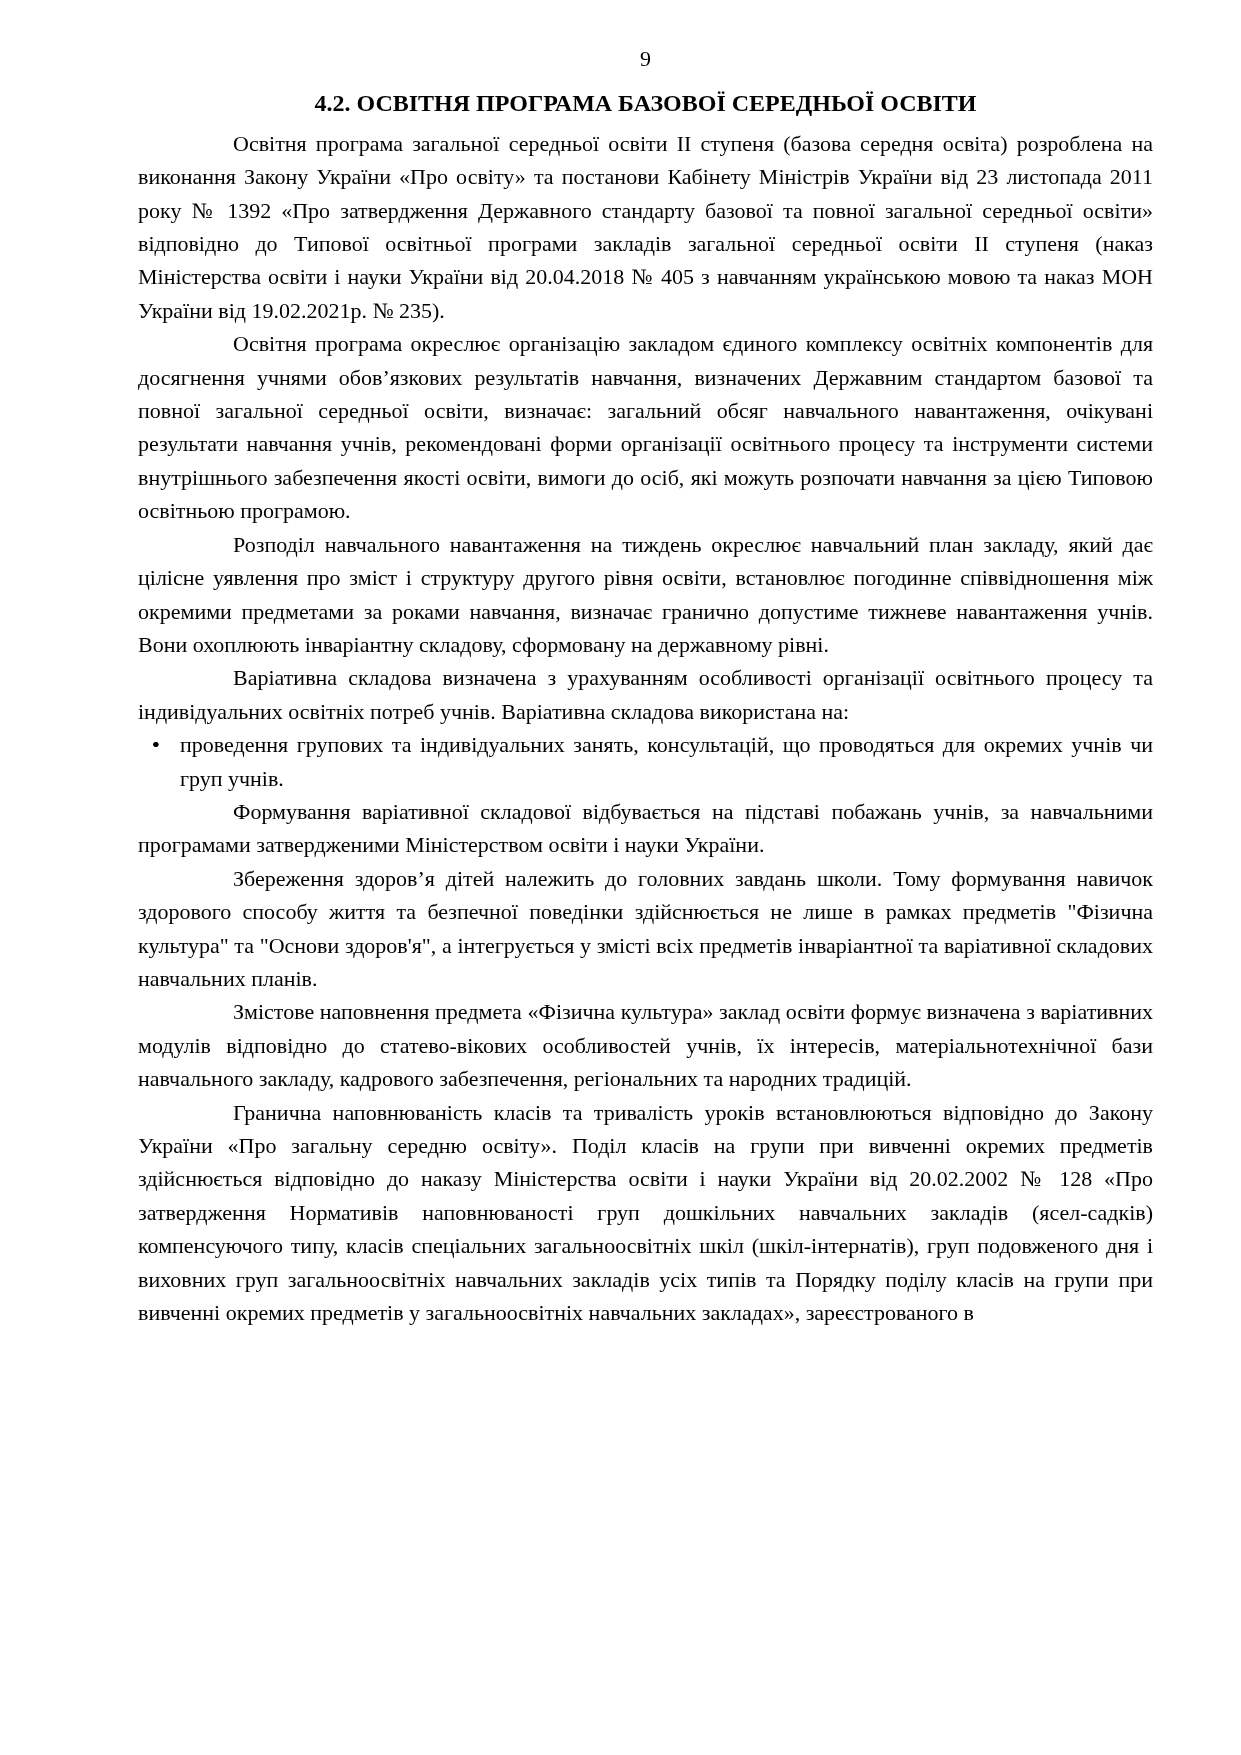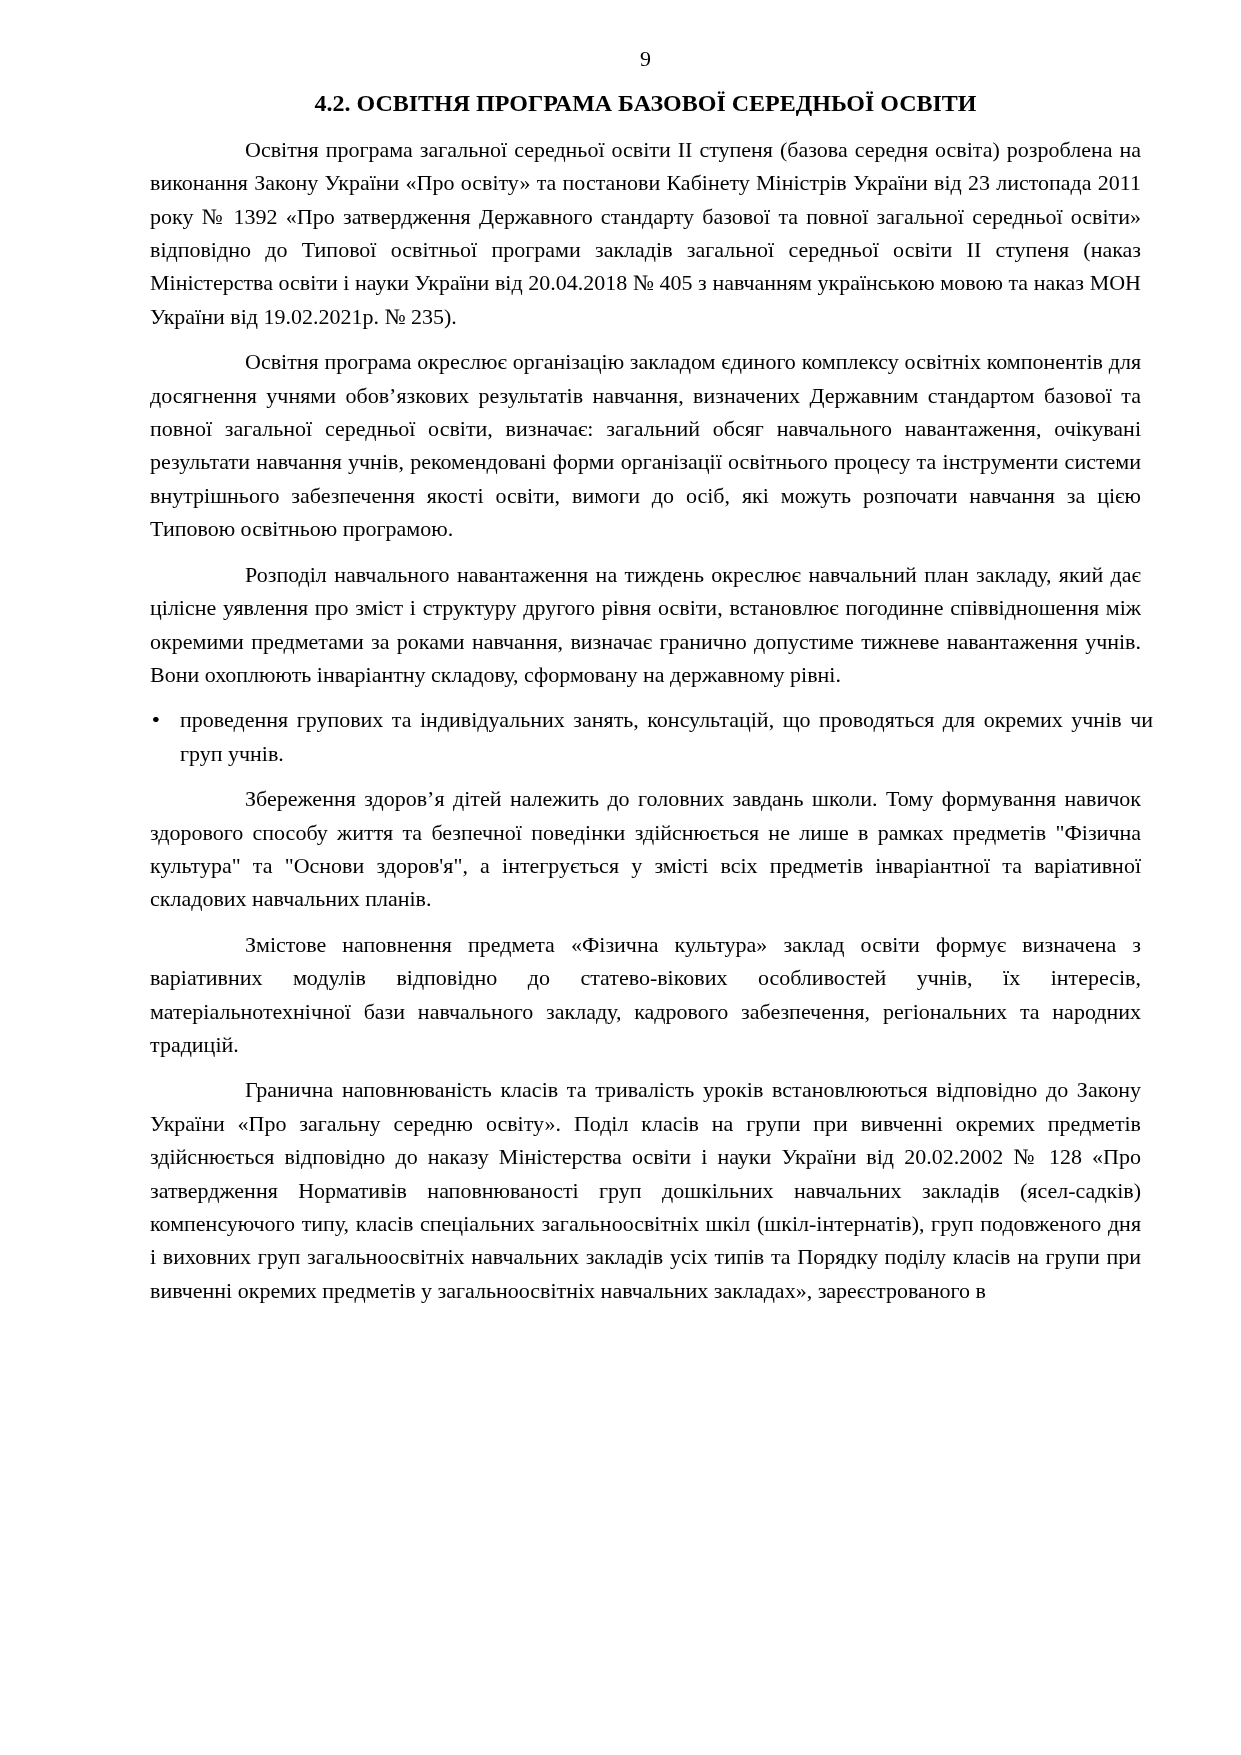--- a/index.html
+++ b/index.html
@@ -25,21 +25,21 @@
     margin: 0 0 12px 0;
   }
   .doc-title {
     text-align: center;
     font-weight: bold;
     font-size: 24px;
     margin: 0 0 6px 0;
     line-height: 33.4px;
   }
   .para {
-    margin: 12px;
+    margin: 0;
     text-indent: 95px;
     text-align: justify;
     text-align-last: left;
   }
   .bullet-item {
     position: relative;
     margin: 0;
     padding-left: 42px;
     text-align: justify;
     text-align-last: left;
@@ -58,30 +58,32 @@
   <div class="page-number">9</div>
 
   <h1 class="doc-title">4.2. ОСВІТНЯ ПРОГРАМА БАЗОВОЇ СЕРЕДНЬОЇ ОСВІТИ</h1>
 
   <p class="para">Освітня програма загальної середньої освіти ІІ ступеня (базова середня освіта) розроблена на виконання Закону України «Про освіту» та постанови Кабінету Міністрів України від 23 листопада 2011 року № 1392 «Про затвердження Державного стандарту базової та повної загальної середньої освіти»  відповідно до Типової освітньої програми закладів загальної середньої освіти ІІ ступеня (наказ Міністерства освіти і науки України від 20.04.2018 № 405 з навчанням українською мовою та наказ МОН України від 19.02.2021р. № 235).</p>
 
   <p class="para">Освітня програма окреслює організацію закладом єдиного комплексу освітніх компонентів для досягнення учнями обов’язкових результатів навчання, визначених Державним стандартом базової та повної загальної середньої освіти,  визначає: загальний обсяг навчального навантаження, очікувані результати навчання учнів, рекомендовані форми організації освітнього процесу та інструменти системи внутрішнього забезпечення якості освіти, вимоги до осіб, які можуть розпочати навчання за цією Типовою освітньою програмою.</p>
 
   <p class="para">Розподіл навчального навантаження на тиждень окреслює навчальний план закладу, який дає цілісне уявлення про зміст і структуру другого рівня освіти, встановлює погодинне співвідношення між окремими предметами за роками навчання, визначає гранично допустиме тижневе навантаження учнів. Вони охоплюють інваріантну складову, сформовану на державному рівні.</p>
 
+  <p class="para">Варіативна складова визначена з урахуванням особливості організації освітнього процесу та індивідуальних освітніх потреб учнів. Варіативна складова  використана на:</p>
 
   <div class="bullet-item">
     <span class="bullet-marker">•</span>
   </div>
 
   <div class="bullet-item">
     <span class="bullet-marker">•</span>
     <span>проведення групових та індивідуальних занять, консультацій, що проводяться для окремих учнів чи груп учнів.</span>
   </div>
 
+  <p class="para">Формування варіативної складової відбувається на підставі побажань учнів, за навчальними програмами затвердженими Міністерством освіти і науки України.</p>
 
 
   <p class="para">Збереження здоров’я дітей належить до головних завдань школи. Тому формування навичок здорового способу життя та безпечної поведінки здійснюється не лише в рамках предметів "Фізична культура" та "Основи здоров'я", а інтегрується у змісті всіх предметів інваріантної та варіативної складових навчальних планів.</p>
 
   <p class="para">Змістове наповнення предмета «Фізична культура» заклад освіти формує визначена з варіативних модулів відповідно до статево-вікових особливостей учнів, їх інтересів, матеріальнотехнічної бази навчального закладу, кадрового забезпечення, регіональних та народних традицій.</p>
 
   <p class="para">Гранична наповнюваність класів та тривалість уроків встановлюються відповідно до Закону України «Про загальну середню освіту». Поділ класів на групи при вивченні окремих предметів здійснюється відповідно до наказу Міністерства освіти і науки України від 20.02.2002 № 128 «Про затвердження Нормативів наповнюваності груп дошкільних навчальних закладів (ясел-садків) компенсуючого типу, класів спеціальних загальноосвітніх шкіл (шкіл-інтернатів), груп подовженого дня і виховних груп загальноосвітніх навчальних закладів усіх типів та Порядку поділу класів на групи при вивченні окремих предметів у загальноосвітніх навчальних закладах», зареєстрованого в</p>
 
 </div>
 

